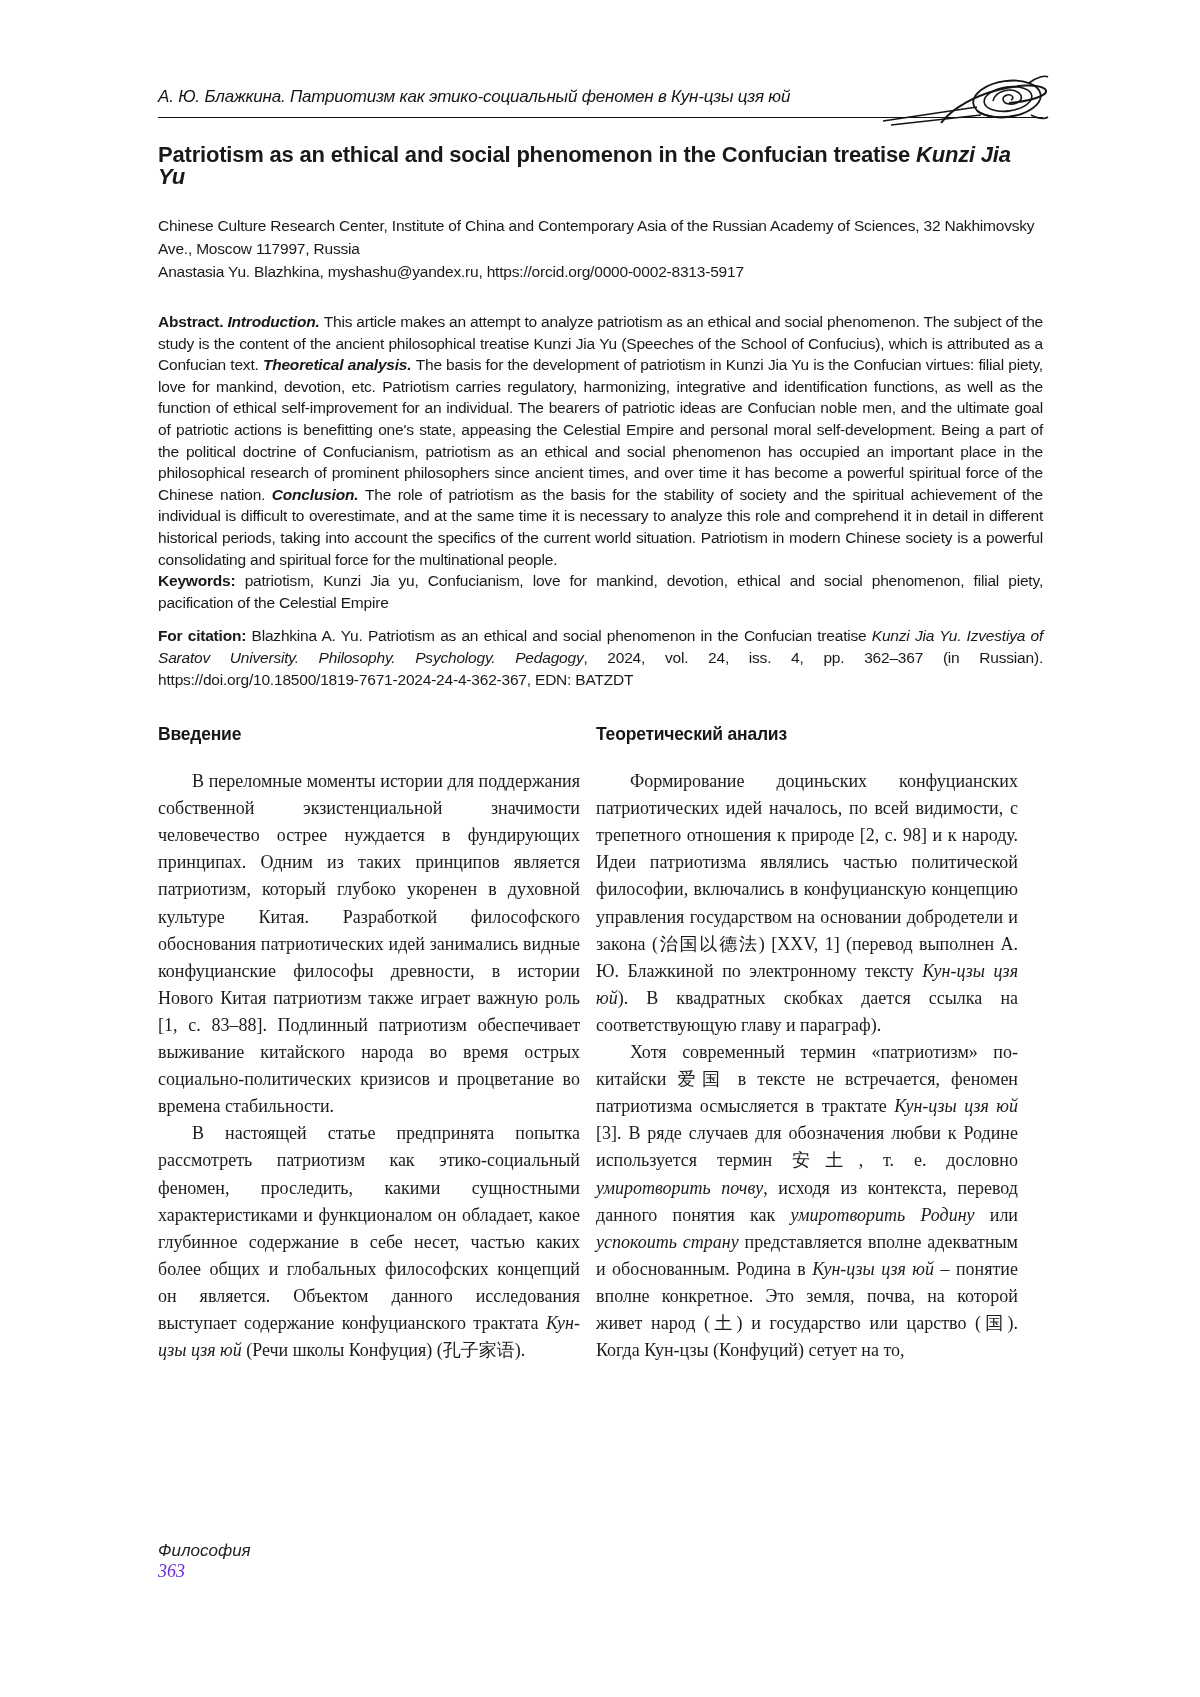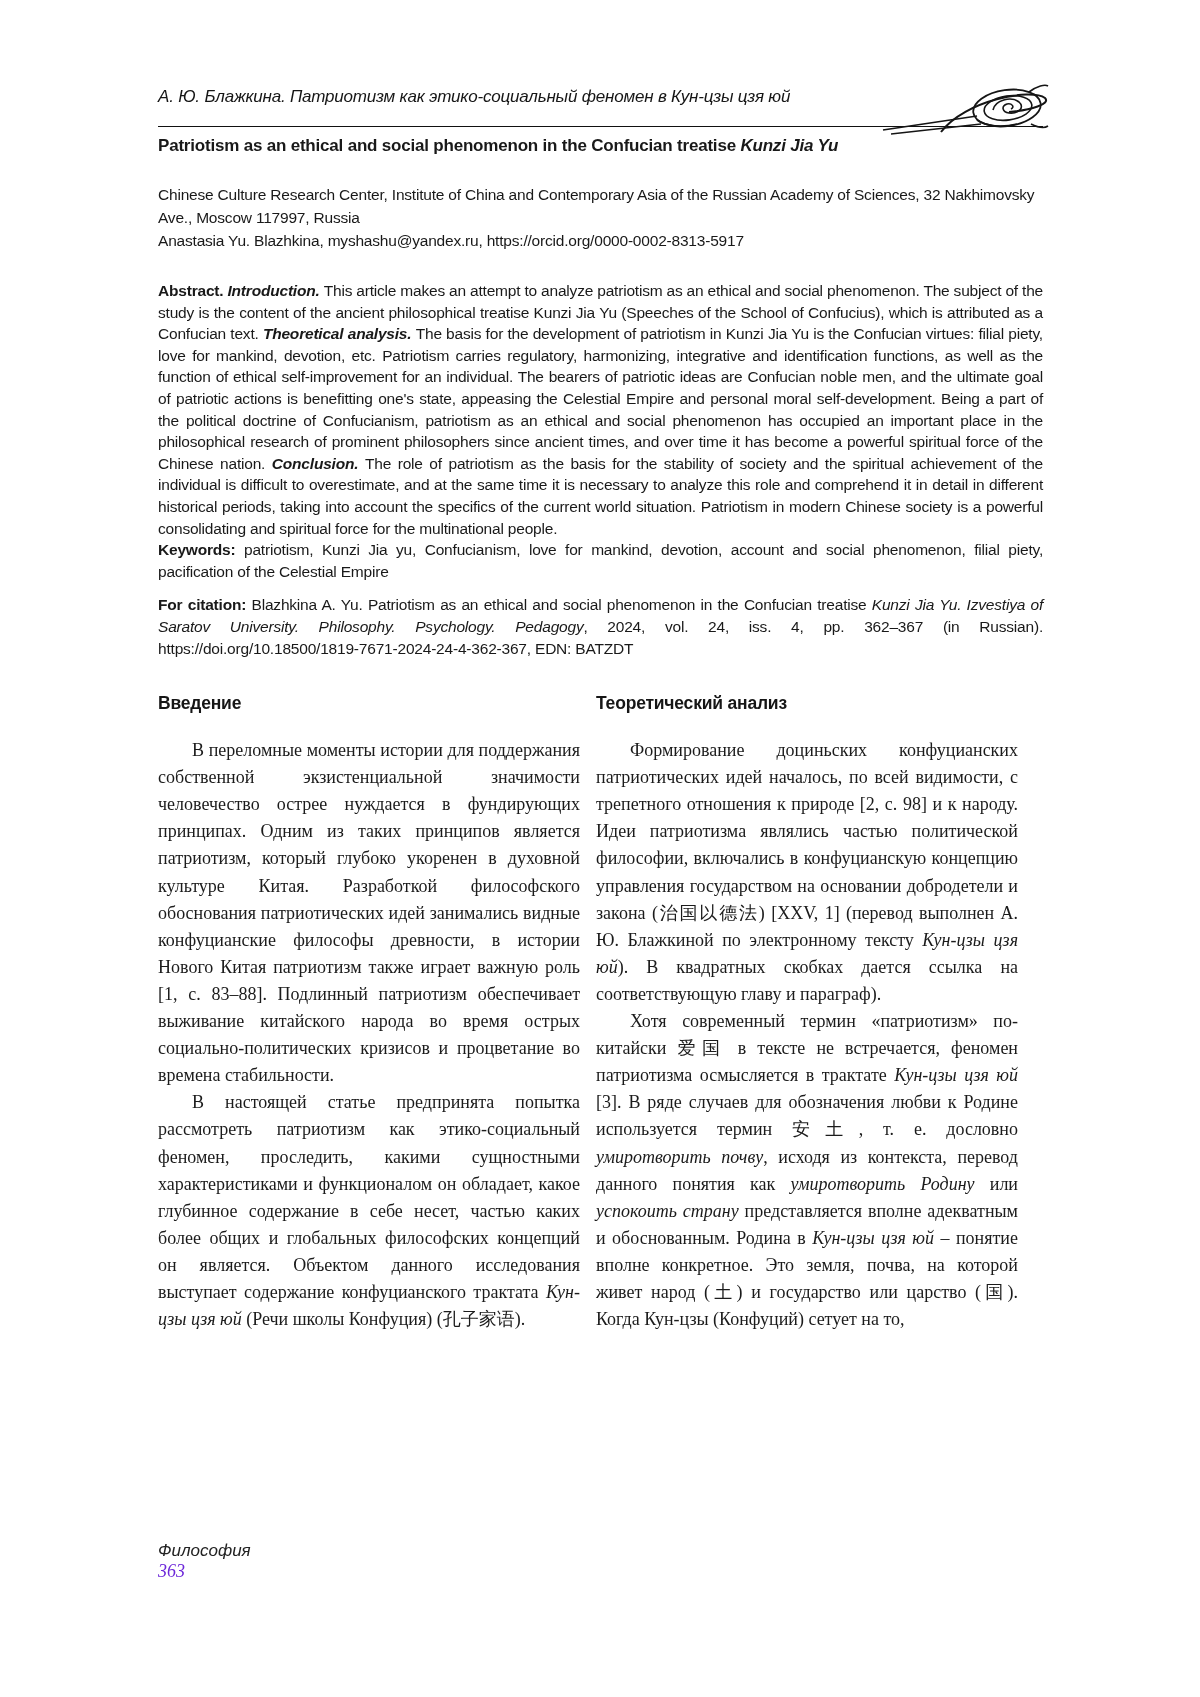--- a/index.html
+++ b/index.html
@@ -13,21 +13,21 @@
   }
   .content{
     position:absolute;
     left:158px; top:0;
     width:885px;
   }
   
   .running-head{
     position:relative;
     margin-top:86px;
-    padding-bottom:18px;
+    padding-bottom:9px;
     border-bottom:1.6px solid #111;
   }
   .running-title{
     font-family:"Liberation Sans","DejaVu Sans",sans-serif;
     font-style:italic;
     font-size:17px;
     letter-spacing:-0.2px;
     line-height:22px;
     color:#161616;
     max-width:700px;
@@ -36,21 +36,21 @@
     position:absolute;
     right:-6px; bottom:-12px;
   }
   
   .fm{
     font-family:"Liberation Sans","DejaVu Sans",sans-serif;
     letter-spacing:-0.2px;
     color:#191919;
   }
   .article-label{ margin-top:34px; font-size:15.5px; line-height:20px;}
-  .paper-title{ margin-top:8px; font-size:17px; font-weight:bold; line-height:22px;}
+  .paper-title{ margin-top:26px; font-size:22px; font-weight:bold; line-height:22px;}
   .author-name{ margin-top:19px; font-size:17px; font-weight:bold; line-height:22px;}
   .affiliation{ margin-top:26px; font-size:15.5px; line-height:23px;}
   .contact-line{ margin-top:1px; font-size:15.5px; line-height:21px;}
   .abstract-block{
     margin-top:29px;
     font-size:15.5px; line-height:21.6px;
     text-align:justify;
   }
   .keywords-block{
     margin-top:0px;
@@ -135,21 +135,21 @@
           <path d="M150 44 C158 48, 164 48, 167 46" stroke-width="1.6"></path>
         </g>
       </svg>
     </div>
 
     <div class="fm">
       <div class="paper-title"><span class="rt-b">Patriotism as an ethical and social phenomenon in the Confucian treatise </span><span class="rt-bi">Kunzi Jia Yu</span></div>
       <div class="affiliation">Chinese Culture Research Center, Institute of China and Contemporary Asia of the Russian Academy of Sciences, 32 Nakhimovsky Ave., Moscow 117997, Russia</div>
       <div class="contact-line">Anastasia Yu. Blazhkina, myshashu@yandex.ru, https://orcid.org/0000-0002-8313-5917</div>
       <div class="abstract-block"><span class="rt-b">Abstract. </span><span class="rt-bi">Introduction. </span><span>This article makes an attempt to analyze patriotism as an ethical and social phenomenon. The subject of the study is the content of the ancient philosophical treatise Kunzi Jia Yu (Speeches of the School of Confucius), which is attributed as a Confucian text. </span><span class="rt-bi">Theoretical analysis. </span><span>The basis for the development of patriotism in Kunzi Jia Yu is the Confucian virtues: filial piety, love for mankind, devotion, etc. Patriotism carries regulatory, harmonizing, integrative and identification functions, as well as the function of ethical self-improvement for an individual. The bearers of patriotic ideas are Confucian noble men, and the ultimate goal of patriotic actions is benefitting one's state, appeasing the Celestial Empire and personal moral self-development. Being a part of the political doctrine of Confucianism, patriotism as an ethical and social phenomenon has occupied an important place in the philosophical research of prominent philosophers since ancient times, and over time it has become a powerful spiritual force of the Chinese nation. </span><span class="rt-bi">Conclusion. </span><span>The role of patriotism as the basis for the stability of society and the spiritual achievement of the individual is difficult to overestimate, and at the same time it is necessary to analyze this role and comprehend it in detail in different historical periods, taking into account the specifics of the current world situation. Patriotism in modern Chinese society is a powerful consolidating and spiritual force for the multinational people.</span></div>
-      <div class="keywords-block"><span class="rt-b">Keywords: </span><span>patriotism, Kunzi Jia yu, Confucianism, love for mankind, devotion, account and social phenomenon, filial piety, pacification of the Celestial Empire</span></div>
+      <div class="keywords-block"><span class="rt-b">Keywords: </span><span>patriotism, Kunzi Jia yu, Confucianism, love for mankind, devotion, ethical and social phenomenon, filial piety, pacification of the Celestial Empire</span></div>
       <div class="citation-block"><span class="rt-b">For citation: </span><span>Blazhkina A. Yu. Patriotism as an ethical and social phenomenon in the Confucian treatise </span><span class="rt-i">Kunzi Jia Yu. Izvestiya of Saratov University. Philosophy. Psychology. Pedagogy</span><span>, 2024, vol. 24, iss. 4, pp. 362–367 (in Russian). https://doi.org/10.18500/1819-7671-2024-24-4-362-367, EDN: BATZDT</span></div>
     </div>
 
     <div class="columns">
       <div class="col">
         <div class="col-heading">Введение</div>
         <p class="body-para"><span>В переломные моменты истории для поддержания собственной экзистенциальной значимости человечество острее нуждается в фундирующих принципах. Одним из таких принципов является патриотизм, который глубоко укоренен в духовной культуре Китая. Разработкой философского обоснования патриотических идей занимались видные конфуцианские философы древности, в истории Нового Китая патриотизм также играет важную роль [1, с. 83–88]. Подлинный патриотизм обеспечивает выживание китайского народа во время острых социально-политических кризисов и процветание во времена стабильности.</span></p>
         <p class="body-para"><span>В настоящей статье предпринята попытка рассмотреть патриотизм как этико-социальный феномен, проследить, какими сущностными характеристиками и функционалом он обладает, какое глубинное содержание в себе несет, частью каких более общих и глобальных философских концепций он является. Объектом данного исследования выступает содержание конфуцианского трактата </span><span class="rt-i">Кун-цзы цзя юй</span><span> (Речи школы Конфуция) (孔子家语).</span></p>
       </div>
       <div class="col">

